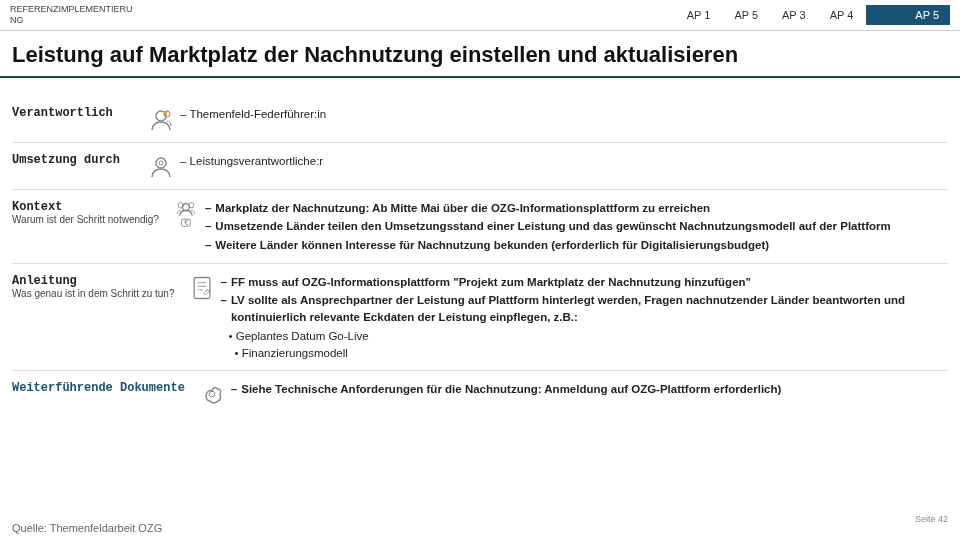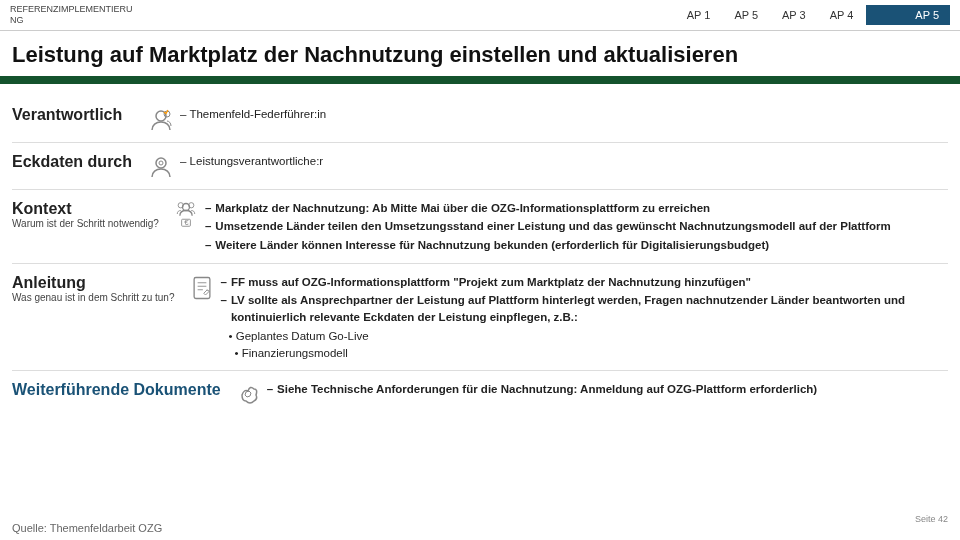--- a/index.html
+++ b/index.html
@@ -42,22 +42,22 @@
       color: #fff;
       font-weight: normal;
       padding-left: 48px;
     }
     .page-title {
       padding: 10px 12px 8px 12px;
       font-size: 22px;
       font-weight: bold;
       color: #111;
       line-height: 1.25;
-      border-bottom: 8px solid #14532d;
-      margin-bottom: 12px;
+      border-bottom: 2px solid #14532d;
+      margin-bottom: 18px;
     }
     .content {
       padding: 0 12px;
     }
     .row {
       display: flex;
       border-bottom: 1px solid #ddd;
       padding: 8px 0;
       align-items: flex-start;
     }
@@ -109,21 +109,22 @@
     }
     .footer-right {
       position: absolute;
       bottom: 16px;
       right: 12px;
       font-size: 9px;
       color: #888;
     }
     .bold-label {
       font-weight: bold;
-      font-size: 16px;
+      font-size: 12px;
+      font-family: Liberation Mono, monospace;
     }
     .weiter-label {
       color: #1a5276;
       font-weight: bold;
     }
   </style>
 </head>
 <body>
 
 <div class="top-bar">
@@ -152,21 +153,21 @@
         <path d="M5 24c0-5 4-8 9-8s9 3 9 8" stroke="#888" stroke-width="1.5" fill="none"></path>
         <circle cx="20" cy="8" r="3" stroke="#888" stroke-width="1" fill="none"></circle>
         <path d="M24 20c0-3-2-5-4-5" stroke="#888" stroke-width="1" fill="none"></path>
         <path d="M17 6l2 1.5L21 4" stroke="#f90" stroke-width="1.3" fill="none"></path>
       </svg>
     </div>
     <div class="row-content">– Themenfeld-Federführer:in</div>
   </div>
 
   <div class="row">
-    <div class="row-label bold-label">Eckdaten durch</div>
+    <div class="row-label bold-label">Umsetzung durch</div>
     <div class="row-icon">
       <svg viewBox="0 0 28 28" fill="none" xmlns="http://www.w3.org/2000/svg">
         <circle cx="14" cy="10" r="5" stroke="#888" stroke-width="1.5" fill="none"></circle>
         <path d="M5 24c0-5 4-8 9-8s9 3 9 8" stroke="#888" stroke-width="1.5" fill="none"></path>
         <circle cx="14" cy="10" r="2" stroke="#888" stroke-width="1" fill="none"></circle>
       </svg>
     </div>
     <div class="row-content">– Leistungsverantwortliche:r</div>
   </div>
 

